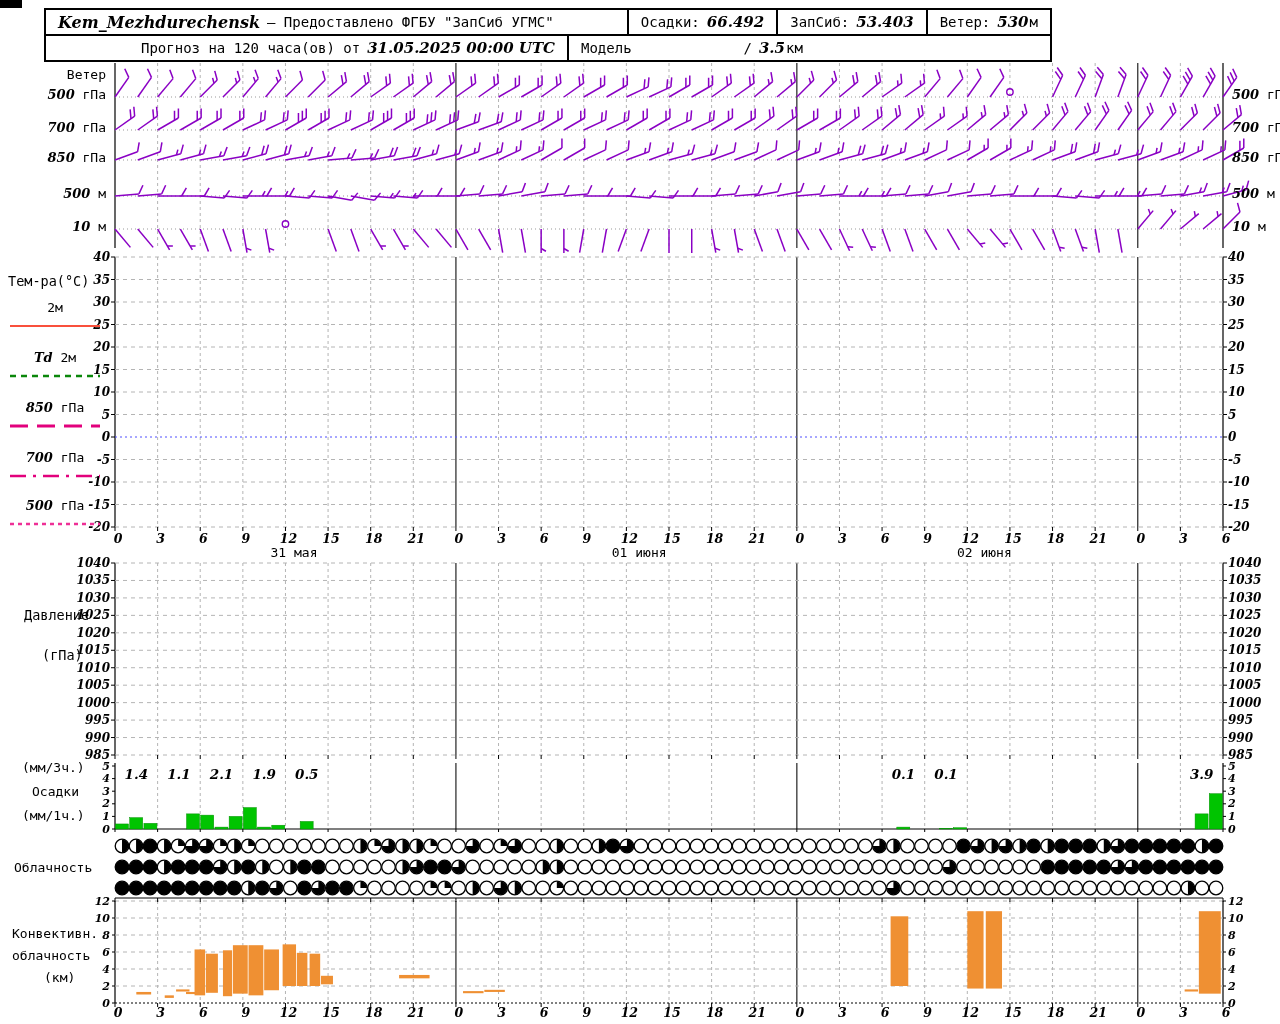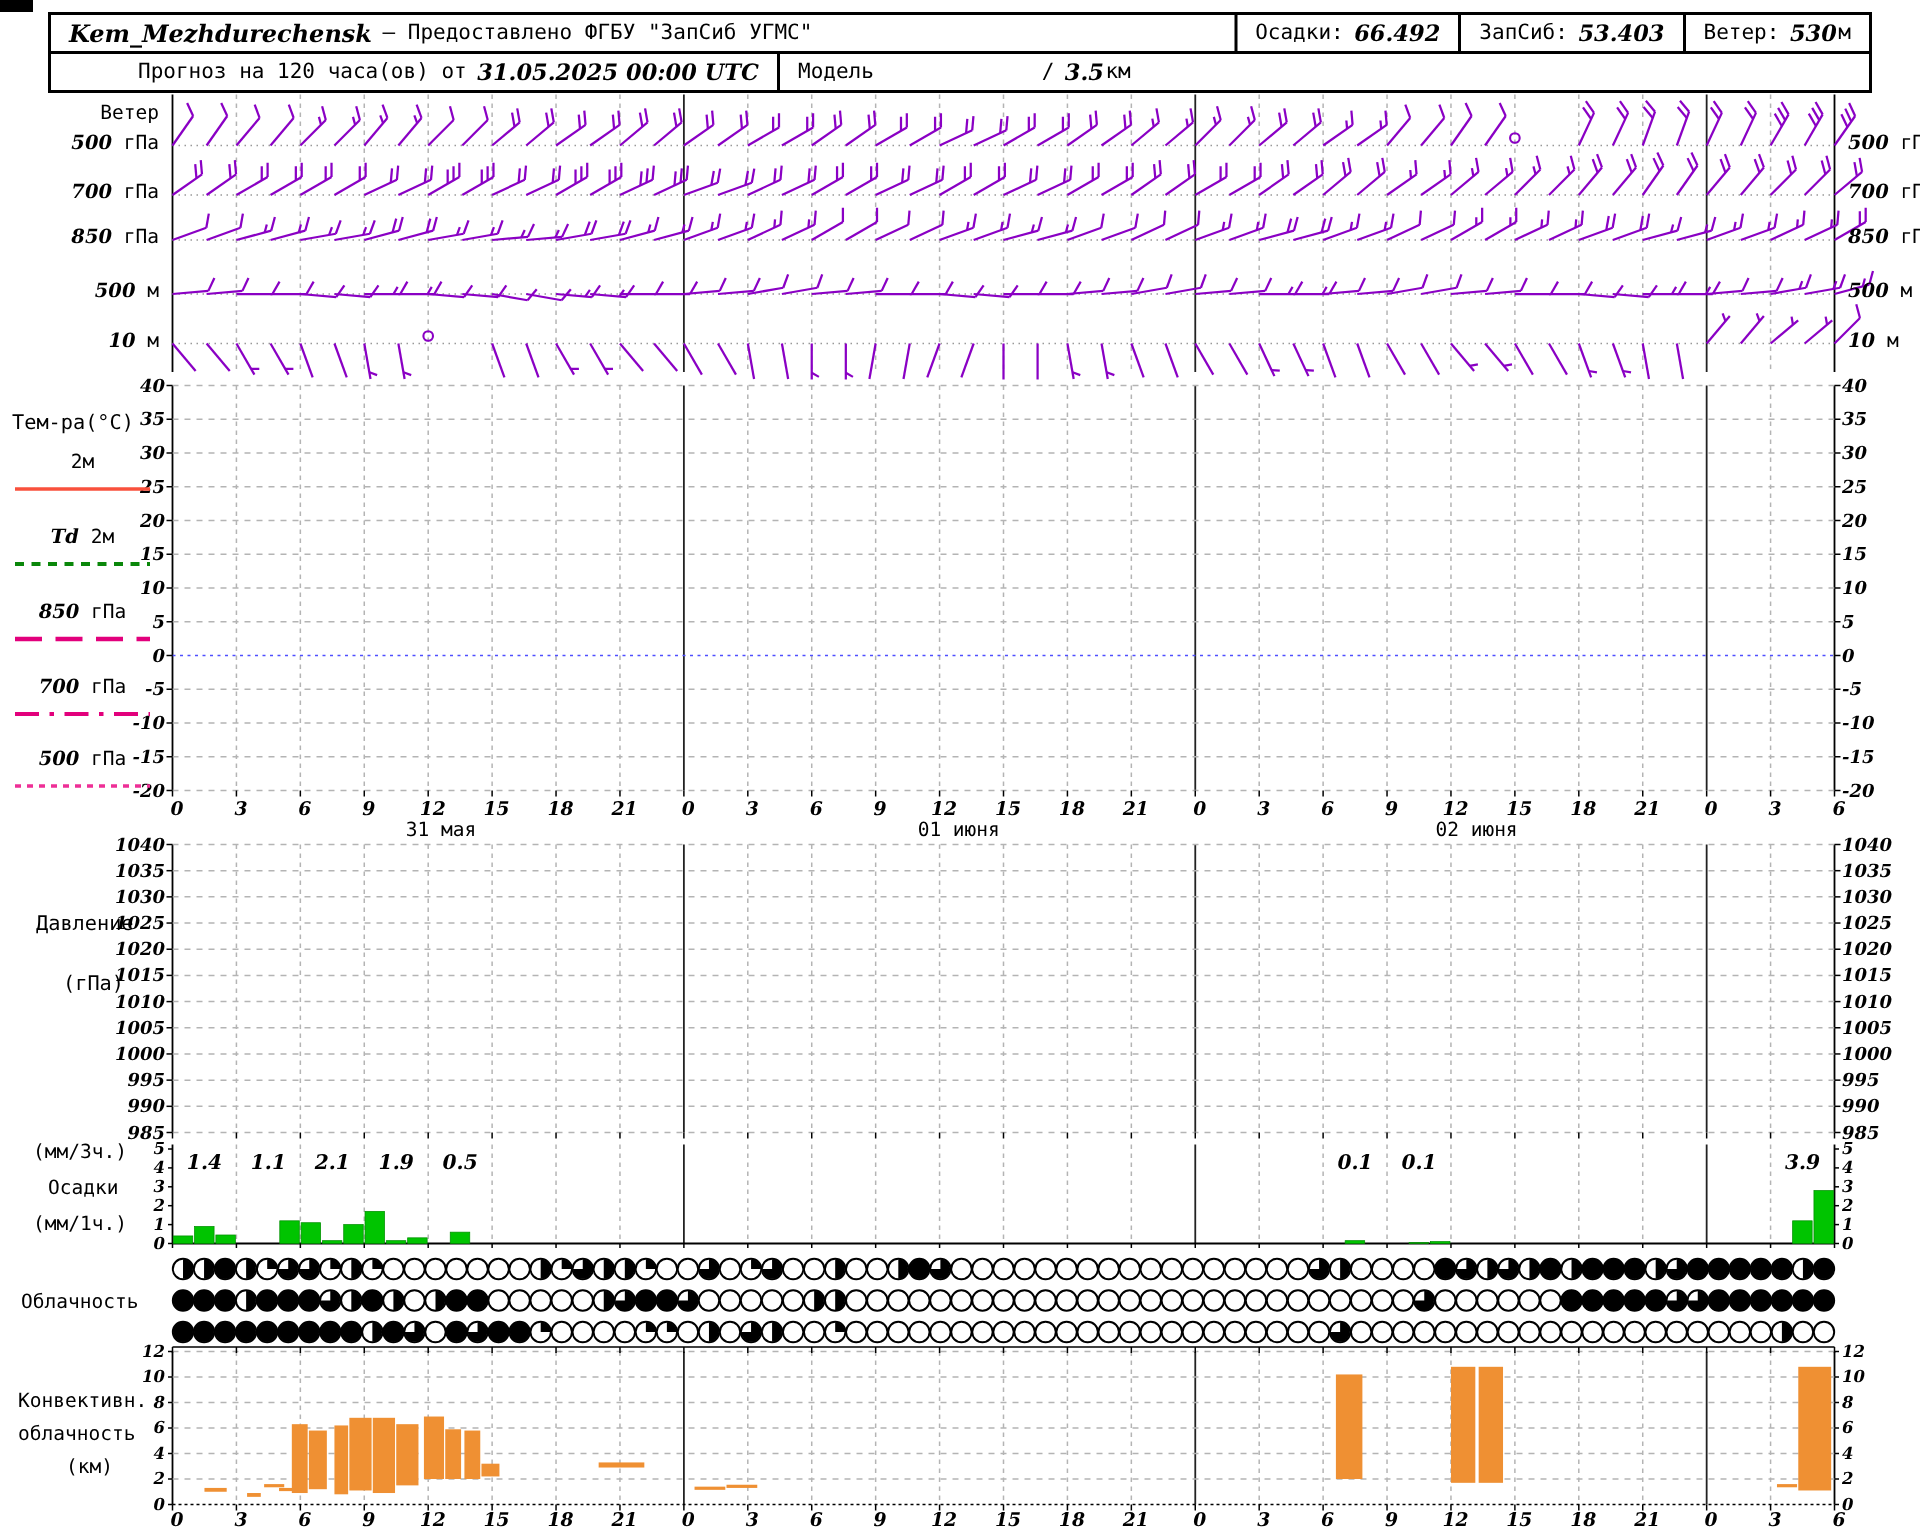--- a/index.html
+++ b/index.html
@@ -1,29 +1,29 @@
 <!DOCTYPE html>
 <html><head>
 <meta charset="utf-8">
 <style>
   html,body{margin:0;padding:0;background:#fff;}
   .page{position:relative;width:1280px;height:1024px;background:#fff;overflow:hidden;
         font-family:"DejaVu Sans Mono",monospace;color:#000;}
   .corner{position:absolute;left:0;top:0;width:22px;height:8px;background:#000;}
-  .hdr{position:absolute;left:32px;top:8px;width:1216px;border:2px solid #000;box-sizing:border-box;background:#fff;}
+  .hdr{position:absolute;left:44px;top:8px;width:1008px;border:2px solid #000;box-sizing:border-box;background:#fff;}
   .hrow{display:flex;align-items:center;height:24px;white-space:nowrap;overflow:hidden;}
   .r1{border-bottom:2px solid #000;}
   .cell{padding:0 12px;height:100%;display:flex;align-items:center;gap:7px;}
   .sep{border-left:2px solid #000;}
   .grow{flex:1;}
   .station{font-family:"DejaVu Serif",serif;font-style:italic;font-weight:bold;font-size:16px;}
   .mono{font-family:"DejaVu Sans Mono",monospace;font-size:14px;}
   .val{font-family:"DejaVu Serif",serif;font-style:italic;font-weight:bold;font-size:15px;}
   .model{font-family:"DejaVu Serif",serif;font-weight:bold;font-size:15px;margin-top:44px;}
-  .r2{padding-left:46px;}
+  .r2{padding-left:83px;}
   svg text{fill:#000;}
   .lbl{font-family:"DejaVu Sans Mono",monospace;}
   .num{font-family:"DejaVu Serif",serif;font-style:italic;font-weight:bold;}
 </style>
 </head>
 <body>
 
 <div class="page">
   <div class="corner"></div>
 

